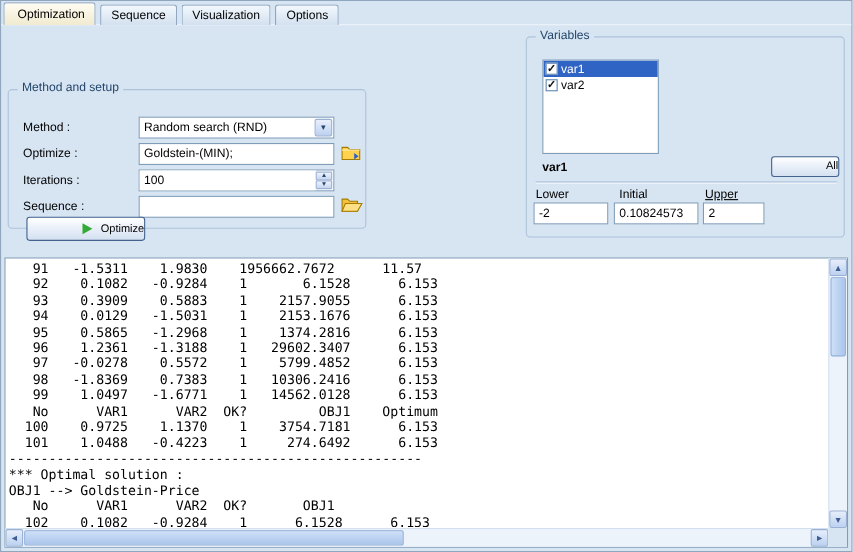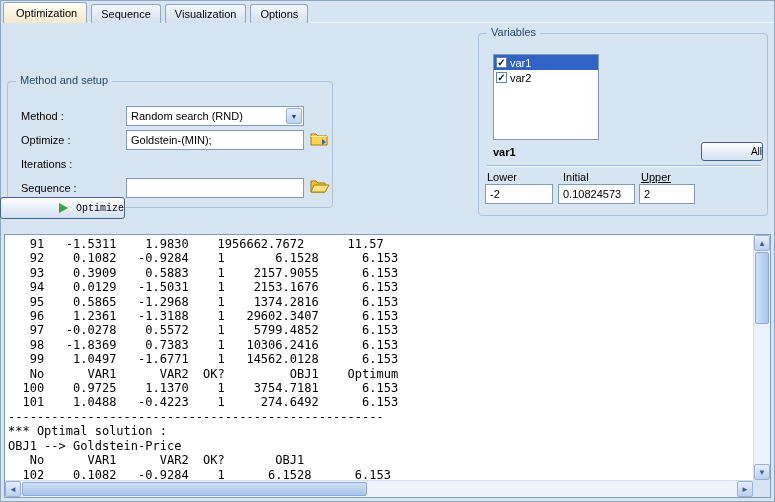--- a/index.html
+++ b/index.html
@@ -142,32 +142,37 @@
   <input class="tb" style="left: 118px; top: 48px; width: 178px;" value="Goldstein-(MIN);">
   <span class="icon-btn" style="left:302px; top:48px;">
     <svg width="20" height="18" viewBox="0 0 20 18">
       <path d="M1 5 L1 15 L17 15 L17 6 L8 6 L6 4 L1 4 Z" fill="#ffd24d" stroke="#a67c00" stroke-width="1"></path>
       <path d="M1 7 L17 7 L17 6 L1 6 Z" fill="#ffe9a8"></path>
       <path d="M12 9 L16 12 L12 15 Z" fill="#2f63c4"></path>
     </svg>
   </span>
 
   <span class="field-label" style="left:13px; top:76px;">Iterations :</span>
+  <div class="spin-wrap" style="left:118px; top:72px; width:178px;">
+    <input value="100" style="">
+    <span class="spin-btn spin-up">▲</span>
+    <span class="spin-btn spin-down">▼</span>
+  </div>
 
   <span class="field-label" style="left:13px; top:100px;">Sequence :</span>
   <input class="tb" style="left: 118px; top: 96px; width: 178px;" value="">
   <span class="icon-btn" style="left:302px; top:95px;">
     <svg width="20" height="18" viewBox="0 0 20 18">
       <path d="M1 5 L1 15 L15 15 L15 6 L8 6 L6 4 L1 4 Z" fill="#f3c23a" stroke="#a67c00" stroke-width="1"></path>
       <path d="M4 8 L19 8 L15 15 L1 15 Z" fill="#ffe084" stroke="#a67c00" stroke-width="1"></path>
     </svg>
   </span>
 </div>
 
-<div class="btn" style="left:0; top:197px; width:125px; height:22px;font-family:Liberation Mono, monospace;">
+<div class="btn" style="left:24px; top:197px; width:108px; height:22px;">
   <span class="play"></span>
   <span>Optimize</span>
 </div>
 
 <div class="group" style="left:478px; top:33px; width:290px; height:183px;">
   <span class="legend">Variables</span>
 
   <div class="listbox" style="left:14px; top:20px; width:106px; height:86px;">
       <div class="lb-row selected">
         <span class="cb">✓</span>

